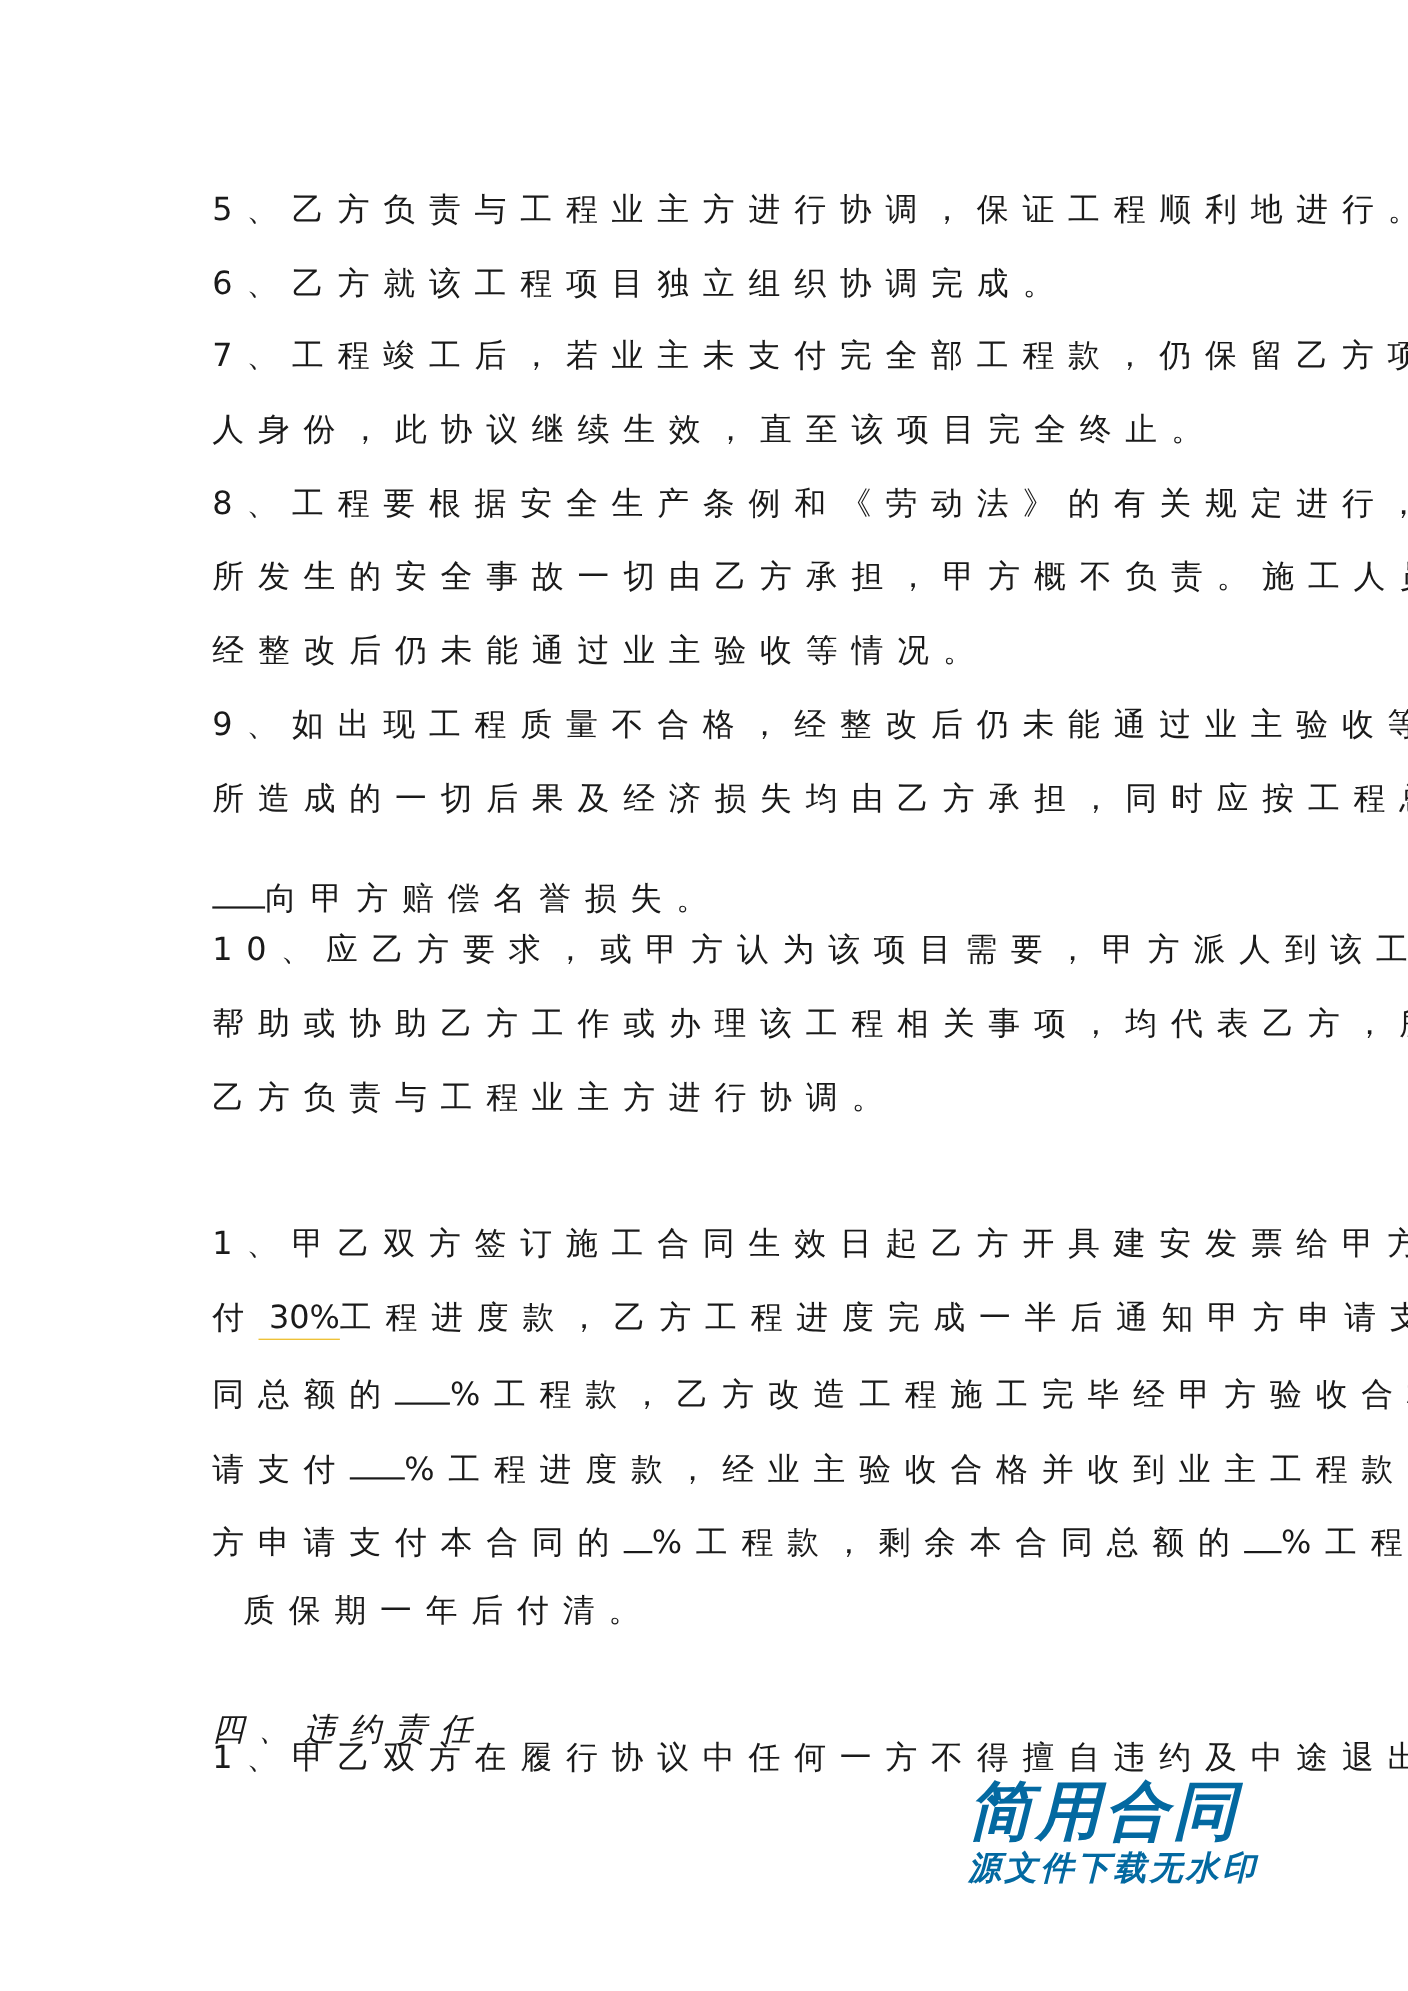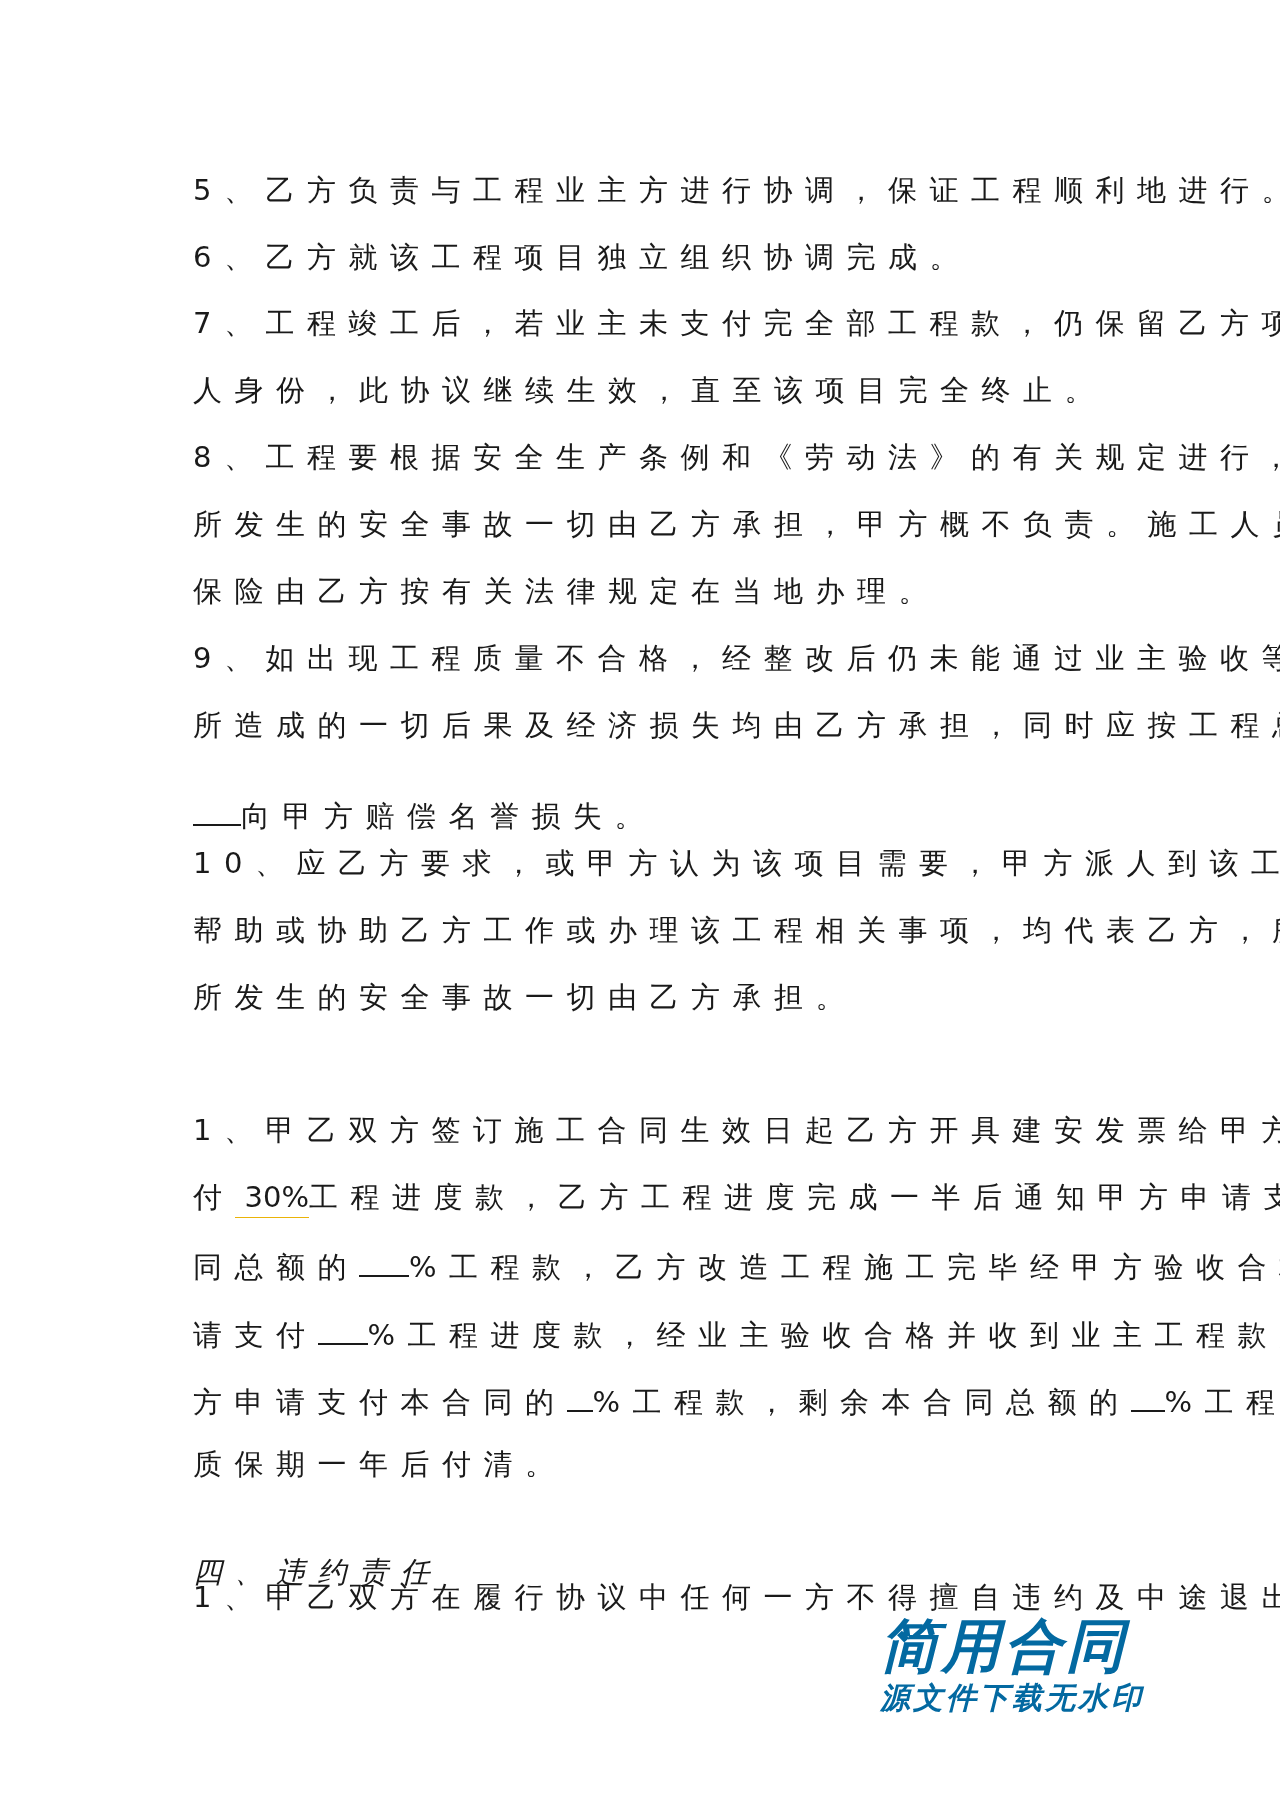--- a/index.html
+++ b/index.html
@@ -48,41 +48,41 @@
 <body>
 
 <div class="page">
 
   <div class="line" style="top:170px;">5、乙方负责与工程业主方进行协调，保证工程顺利地进行。</div>
   <div class="line" style="top:237px;">6、乙方就该工程项目独立组织协调完成。</div>
   <div class="line" style="top:303px;">7、工程竣工后，若业主未支付完全部工程款，仍保留乙方项目经理</div>
   <div class="line" style="top:370px;">人身份，此协议继续生效，直至该项目完全终止。</div>
   <div class="line" style="top:437px;">8、工程要根据安全生产条例和《劳动法》的有关规定进行，施工中</div>
   <div class="line" style="top:504px;">所发生的安全事故一切由乙方承担，甲方概不负责。施工人员的工伤</div>
-  <div class="line" style="top:571px;">保险由乙方按有关法律规定在当地办理。</div>
+  <div class="line" style="top:571px;">经整改后仍未能通过业主验收等情况。</div>
   <div class="line" style="top:638px;">9、如出现工程质量不合格，经整改后仍未能通过业主验收等情况，</div>
   <div class="line" style="top:705px;">所造成的一切后果及经济损失均由乙方承担，同时应按工程总造价的</div>
   <div class="line" style="top:772px;margin-top:20px;">
     <span class="blank" style="width:48px;"></span><span>向甲方赔偿名誉损失。</span>
   </div>
   <div class="line" style="top:843px;">10、应乙方要求，或甲方认为该项目需要，甲方派人到该工地支持、</div>
   <div class="line" style="top:910px;">帮助或协助乙方工作或办理该工程相关事项，均代表乙方，所产生的</div>
-  <div class="line" style="top:977px;">所发生的安全事故一切由乙方承担。</div>
+  <div class="line" style="top:977px;">乙方负责与工程业主方进行协调。</div>
   <div class="line" style="top:1110px;">1、甲乙双方签订施工合同生效日起乙方开具建安发票给甲方申请支</div>
   <div class="line" style="top:1177px;">
     <span>付</span><span class="blank-fill">30%</span><span>工程进度款，乙方工程进度完成一半后通知甲方申请支付本合</span>
   </div>
   <div class="line" style="top:1243px;">
     <span>同总额的</span><span class="blank" style="width:50px;"></span><span>%工程款，乙方改造工程施工完毕经甲方验收合格后申</span>
   </div>
   <div class="line" style="top:1311px;">
     <span>请支付</span><span class="blank" style="width:50px;"></span><span>%工程进度款，经业主验收合格并收到业主工程款后甲</span>
   </div>
   <div class="line" style="top:1378px;">
     <span>方申请支付本合同的</span><span class="blank" style="width:26px;"></span><span>%工程款，剩余本合同总额的</span><span class="blank" style="width:34px;"></span><span>%工程款于</span>
   </div>
-  <div class="line" style="top:1444px;">质保期一年后付清。</div>
+  <div class="line" style="top:1444px;margin-left:28px;">质保期一年后付清。</div>
   <div class="line" style="top:1552px;font-style:italic;">四、违约责任</div>
   <div class="line" style="top:1577px;">1、甲乙双方在履行协议中任何一方不得擅自违约及中途退出，如一</div>
 
   <div class="watermark wm-main">简用合同</div>
   <div class="watermark wm-sub">源文件下载无水印</div>
 </div>
 
 </body></html>

